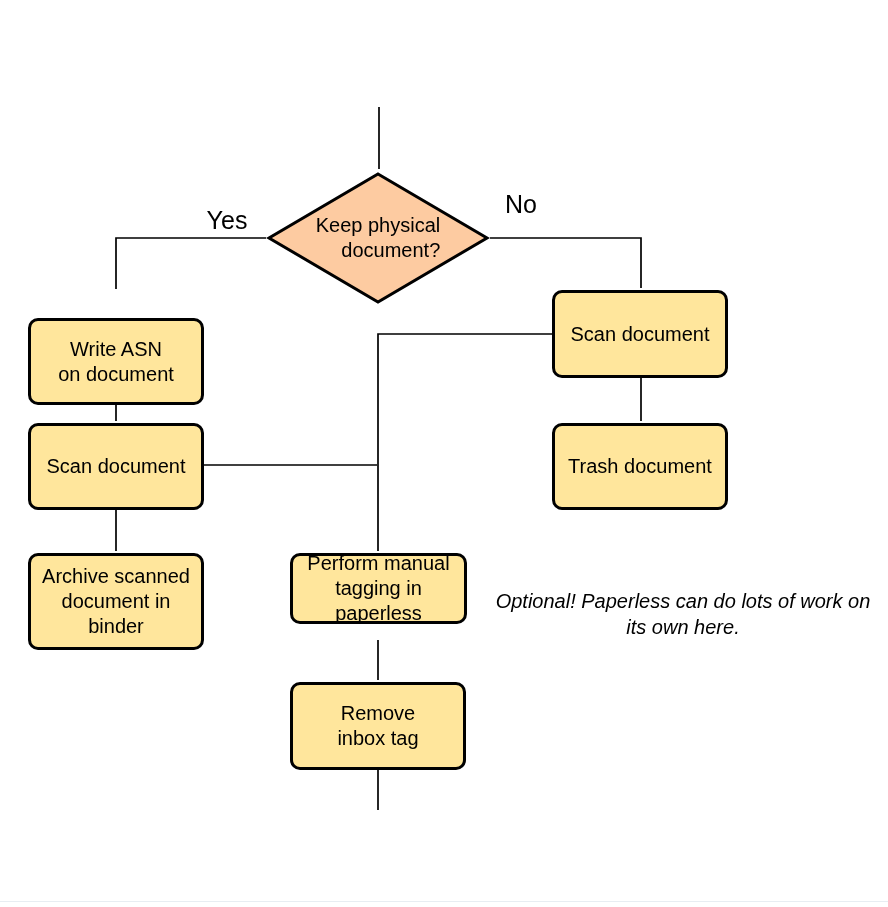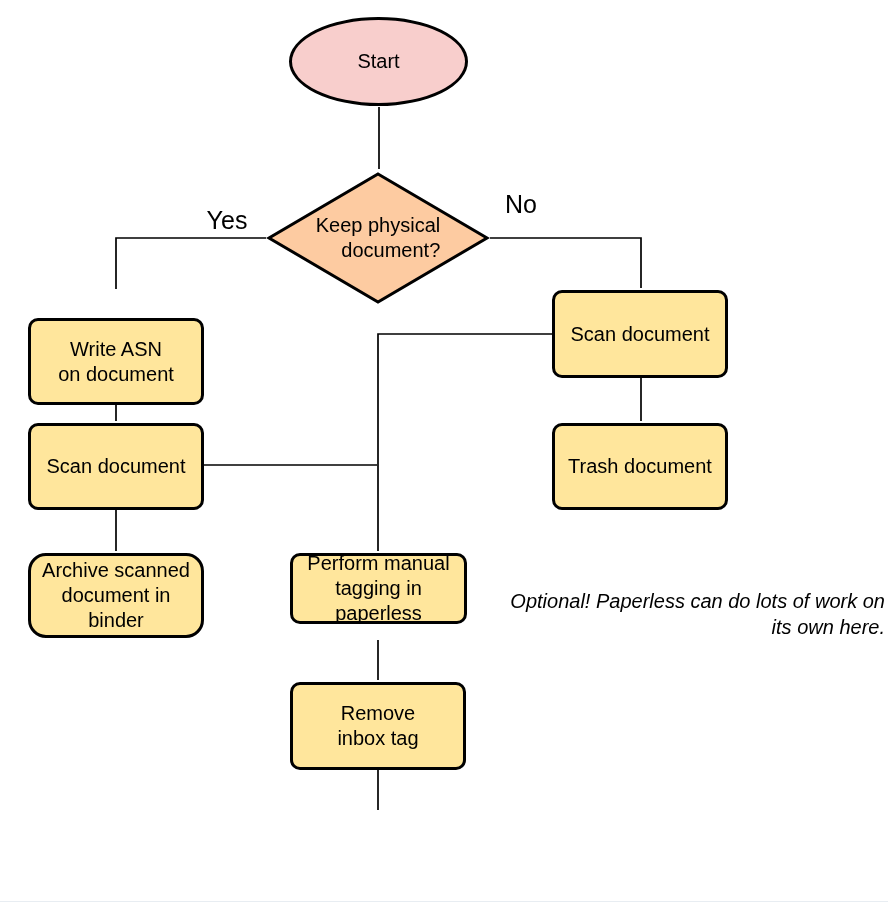--- a/index.html
+++ b/index.html
@@ -77,37 +77,37 @@
   }
   .note {
     position: absolute;
     left: 481px;
     top: 588px;
     width: 404px;
     font-size: 20px;
     line-height: 26px;
     font-style: italic;
     white-space: pre-line;
-    text-align: right;
+    text-align: center;
   }
   .bottom-hairline {
     position: absolute;
     left: 0;
     top: 901px;
     width: 888px;
     height: 1px;
     background: #e8edf2;
   }
 
   
   #n-start   { left: 289px; top: 17px;  width: 179px; height: 89px; }
   #n-decide  { left: 266px; top: 171px; width: 224px; height: 134px; }
   #n-asn     { left: 28px;  top: 291px; width: 176px; height: 87px; margin-top: 27px; }
   #n-scanL   { left: 28px;  top: 423px; width: 176px; height: 87px; }
-  #n-archive { left: 28px;  top: 553px; width: 176px; height: 85px; border-radius: 18px; }
+  #n-archive { left: 28px;  top: 553px; width: 176px; height: 97px; }
   #n-scanR   { left: 552px; top: 290px; width: 176px; height: 88px; }
   #n-trash   { left: 552px; top: 423px; width: 176px; height: 87px; }
   #n-perform { left: 290px; top: 553px; width: 177px; height: 71px; }
   #n-remove  { left: 290px; top: 682px; width: 176px; height: 88px; }
   #n-end     { left: 289px; top: 812px; width: 179px; height: 85px; }
   #lbl-yes   { left: 199px; top: 209px; }
   #lbl-no    { left: 493px; top: 193px; }
 </style>
 </head>
 <body>
@@ -125,21 +125,20 @@
     <path d="M116 378 L116 421" marker-end="url(#arrow)"></path>
     <path d="M116 510 L116 551" marker-end="url(#arrow)"></path>
     <path d="M490 238 L641 238 L641 288" marker-end="url(#arrow)"></path>
     <path d="M641 378 L641 421" marker-end="url(#arrow)"></path>
     <path d="M552 334 L378 334 L378 551" marker-end="url(#arrow)"></path>
     <path d="M203 465 L377 465"></path>
     <path d="M378 640 L378 680" marker-end="url(#arrow)"></path>
     <path d="M378 770 L378 810" marker-end="url(#arrow)"></path>
   </svg>
 
-  <div id="n-start" class="node terminal">Start</div>
 
   <div id="n-decide" class="node decision">
     <svg width="224" height="134" viewBox="0 0 224 134">
       <polygon points="112,3 221,67 112,131 3,67" style="fill:var(--orange); stroke:var(--stroke); stroke-width:3; stroke-linejoin:miter"></polygon>
     </svg>
     <div class="diamond-label">Keep physical
 document?</div>
   </div>
 
   <div id="n-asn" class="node process">Write ASN

